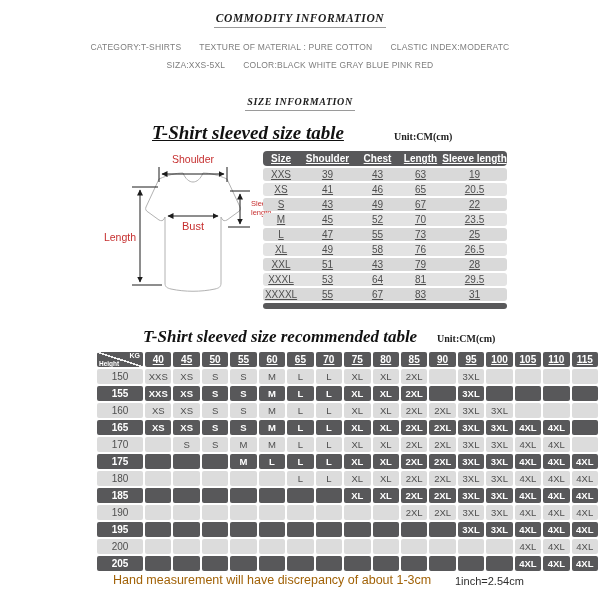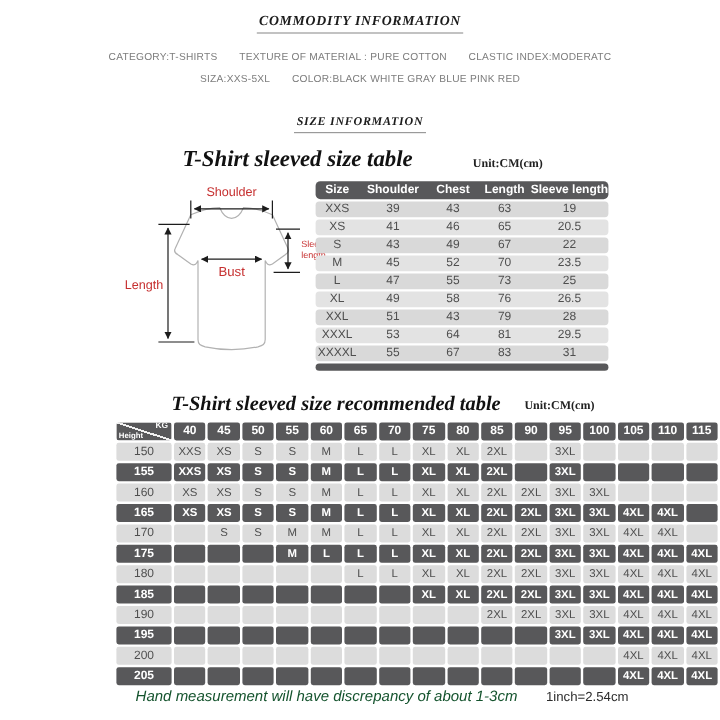--- a/index.html
+++ b/index.html
@@ -13,57 +13,57 @@
   .commodity{top:12px;font-size:11.5px;}
   .sizeinfo{top:96px;font-size:10px;}
 
   .info-line{position:absolute;width:100%;text-align:center;font-size:8.5px;color:#7d7d7d;letter-spacing:.2px;}
   .info-line span{display:inline-block;margin:0 9px;}
   .line1{top:42px;}
   .line2{top:60px;}
 
   .tbl-title{position:absolute;font-family:"Liberation Serif",serif;font-weight:bold;
              font-style:italic;color:#111;}
-  .t1-title{left:152px;top:122px;font-size:19px;}
+  .t1-title{left:152px;top:122px;font-size:19px;text-decoration:underline;}
   .t2-title{left:143px;top:327px;font-size:17px;}
   .unit{position:absolute;font-family:"Liberation Serif",serif;font-weight:bold;font-size:10px;color:#222;}
   .t1-unit{left:394px;top:131px;}
   .t2-unit{left:437px;top:333px;}
 
   
   .diagram{position:absolute;left:100px;top:149px;}
   .shirt{fill:#ffffff;stroke:#b2b2b2;stroke-width:1;}
   .meas{stroke:#1c1c1c;stroke-width:1;fill:none;}
   .red-label{fill:var(--red);font-family:"Liberation Sans",sans-serif;}
 
   
   .size-table{position:absolute;left:263px;top:151px;width:244px;}
   .st-header{display:flex;background:var(--dark);border-radius:4px;height:15px;line-height:15px;
              color:#fff;font-weight:bold;font-size:10px;margin-bottom:2px;}
   .st-row{display:flex;background:#d9d9d9;border-radius:3px;height:13px;line-height:13px;
           font-size:10px;color:#4f4f4f;margin-bottom:2px;}
   .st-row.alt{background:#e3e3e3;}
-  .st-cell,.st-hcell{text-align:center;}
+  .st-cell,.st-hcell{text-align:center;text-decoration:underline;}
   .c0{width:36px;} .c1{width:57px;} .c2{width:43px;} .c3{width:43px;} .c4{width:65px;}
   .st-footer-bar{background:var(--dark);border-radius:3px;height:6px;margin-top:1px;}
 
   
   .rt{position:absolute;left:97px;top:352px;width:501px;display:grid;
       grid-template-columns:46px repeat(16,1fr);gap:2px;}
   .rt-cell{height:15px;line-height:15px;text-align:center;font-size:9.5px;border-radius:2px;overflow:hidden;}
   .rt-dark{background:var(--dark);color:#fff;font-weight:bold;}
   .rt-light{background:var(--light);color:#4f4f4f;}
-  .rt-head{font-size:10px;}
+  .rt-head{font-size:10px;text-decoration:underline;}
   .rt-height{font-size:10px;}
   .rt-corner{position:relative;background-color:var(--dark);
      background-image:linear-gradient(to top right,transparent calc(50% - .8px),#f0f0f0 calc(50% - .8px),#f0f0f0 calc(50% + .8px),transparent calc(50% + .8px));}
   .rt-corner .kg{position:absolute;top:0;right:3px;font-size:7px;line-height:8px;color:#fff;font-weight:bold;}
   .rt-corner .hgt{position:absolute;bottom:0;left:2px;font-size:6.5px;line-height:7.5px;color:#fff;font-weight:bold;}
 
-  .footer-note{position:absolute;left:113px;top:573px;font-size:12.5px;font-style:italic;color:#14532d;}
+  .footer-note{position:absolute;left:113px;top:573px;font-size:12.5px;color:#a16207;}
   .footer-conv{position:absolute;left:455px;top:575px;font-size:11px;color:#2d2d2d;}
 </style>
 </head>
 <body>
 
 <div class="page">
 
   <div class="sec-title-wrap commodity">
     <span class="sec-title">COMMODITY INFORMATION</span>
   </div>

